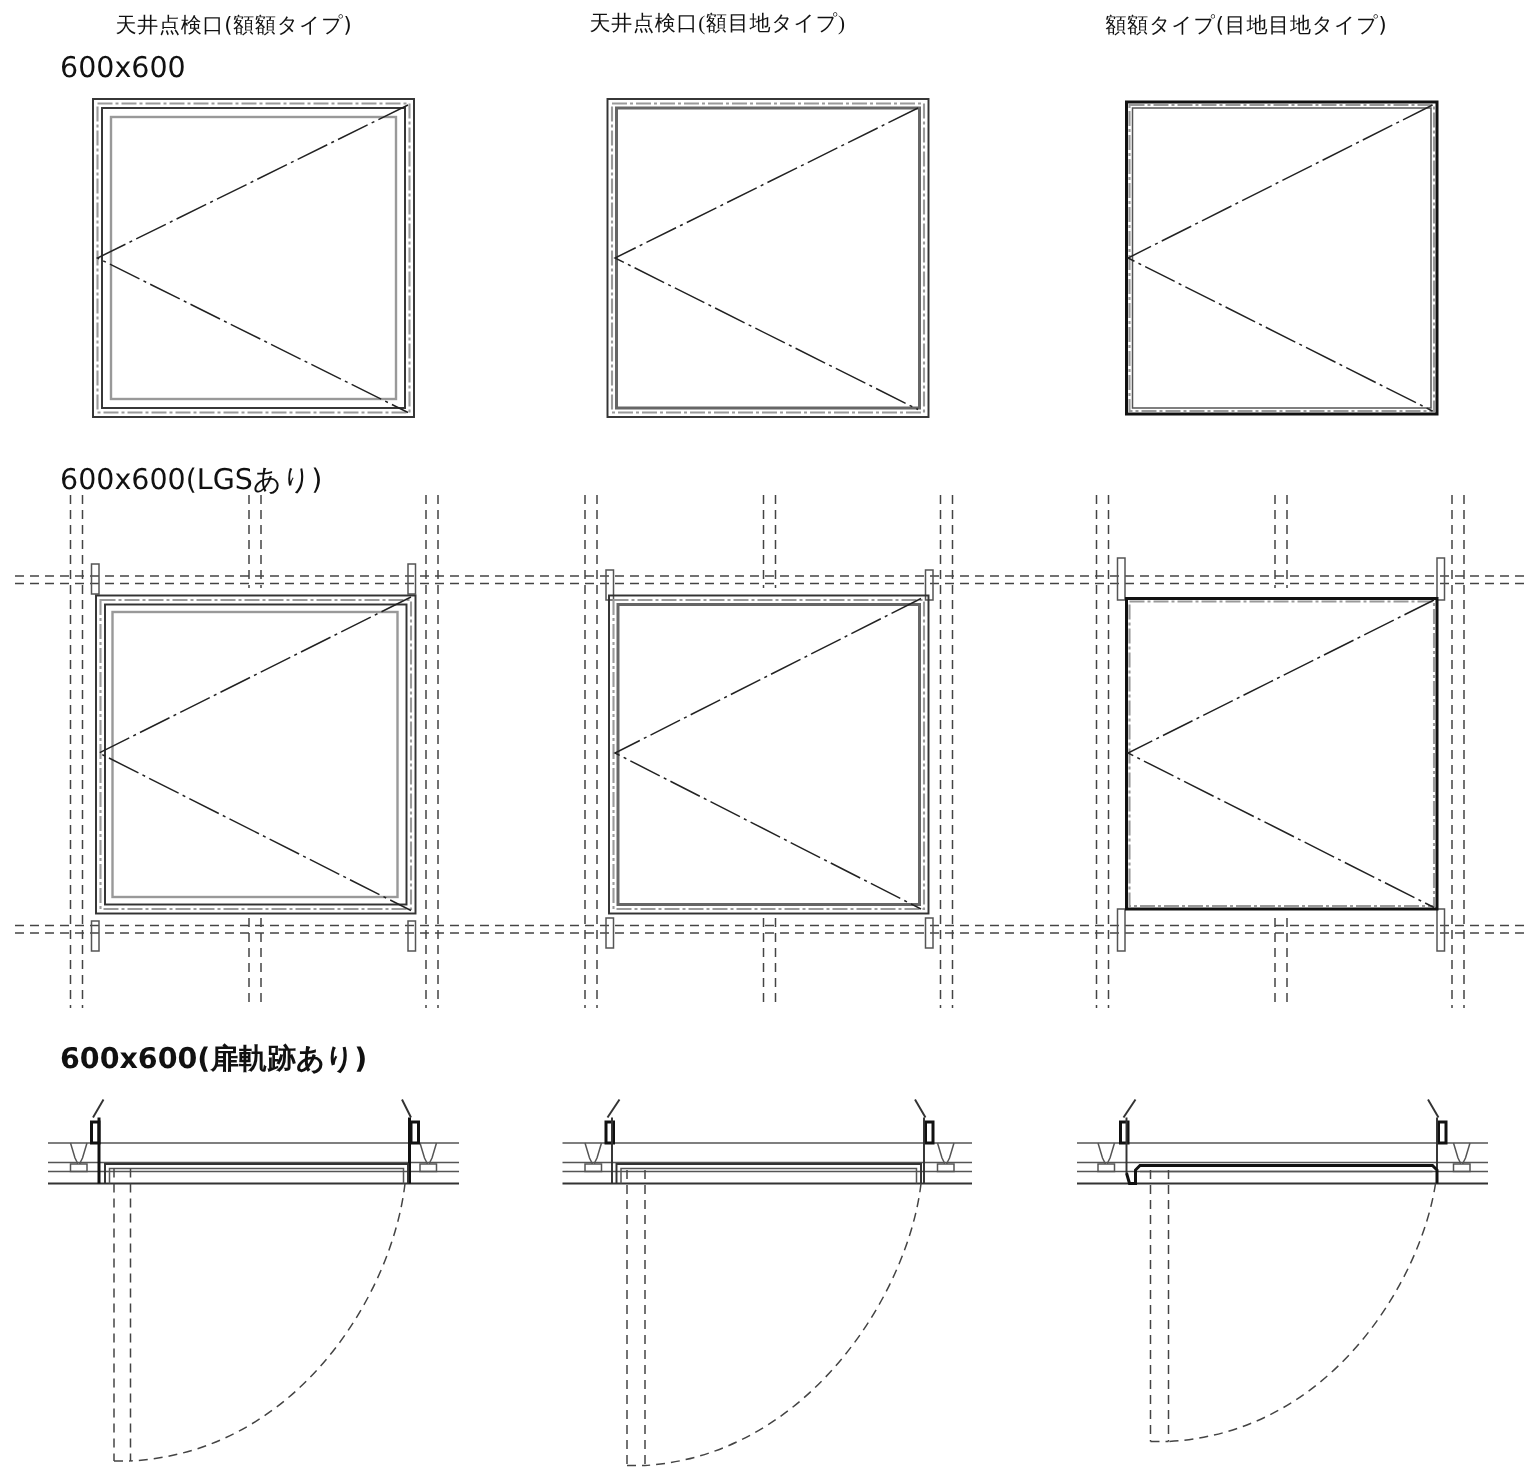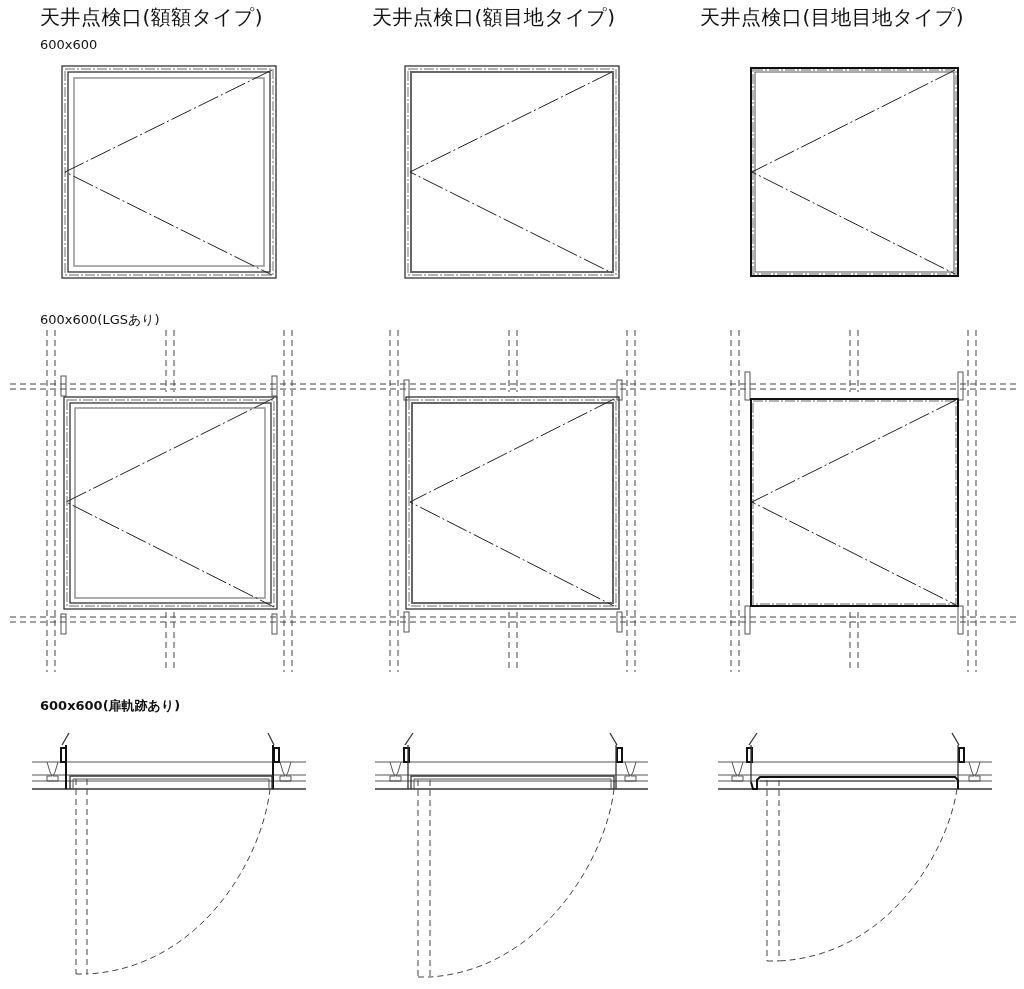--- a/index.html
+++ b/index.html
@@ -1,34 +1,34 @@
 <!DOCTYPE html>
 <html><head>
 <meta charset="utf-8">
 <style>
   html, body { margin: 0; padding: 0; background: #ffffff; }
   body { width: 1024px; height: 989px; position: relative; overflow: hidden;
          font-family: "DejaVu Sans", "Liberation Sans", sans-serif; color: #111; }
-  .label { position: absolute; font-size: 20px; line-height: 22px; white-space: nowrap; letter-spacing: 0.5px; }
-  .sub { position: absolute; font-size: 13px; line-height: 22px; white-space: nowrap; }
+  .label { position: absolute; font-size: 14px; line-height: 22px; white-space: nowrap; letter-spacing: 0.5px; margin-left: 37px; }
+  .sub { position: absolute; font-size: 19px; line-height: 22px; white-space: nowrap; }
   svg.canvas { position: absolute; left: 0; top: 0; width: 1024px; height: 989px; }
   .thin { stroke: #555; stroke-width: 1; fill: none; }
   .mid { stroke: #333; stroke-width: 1.3; fill: none; }
   .bold { stroke: #111; stroke-width: 2; fill: none; }
   .grey { stroke: #999; stroke-width: 1.6; fill: none; }
   .chain { stroke: #9a9a9a; stroke-width: 1.4; stroke-dasharray: 10 2 2 2; fill: none; }
   .swing { stroke: #222; stroke-width: 1; stroke-dasharray: 22 3 2 3; fill: none; }
   .dash { stroke: #444; stroke-width: 1; stroke-dasharray: 6 4; fill: none; }
 </style>
 </head>
 <body>
 
 <div class="label" style="left:40px; top:6px;">天井点検口(額額タイプ)</div>
-<div class="label" style="left:372px; top:6px;">天井点検口(額目地タイプ)</div>
-<div class="label" style="left:700px; top:6px;">天井点検口(目地目地タイプ)</div>
+<div class="label" style="left:356px; top:6px;font-family:Liberation Serif, serif;">天井点検口(額目地タイプ)</div>
+<div class="label" style="left:700px; top:6px;">額額タイプ(目地目地タイプ)</div>
 
 <div class="sub" style="left:40px; top:34px;">600x600</div>
 <div class="sub" style="left:40px; top:309px;">600x600(LGSあり)</div>
 <div class="sub" style="left:40px; top:695px;font-weight:bold;">600x600(扉軌跡あり)</div>
 
 <svg class="canvas" viewBox="0 0 1024 989">
   <defs>
     
   </defs>
 

